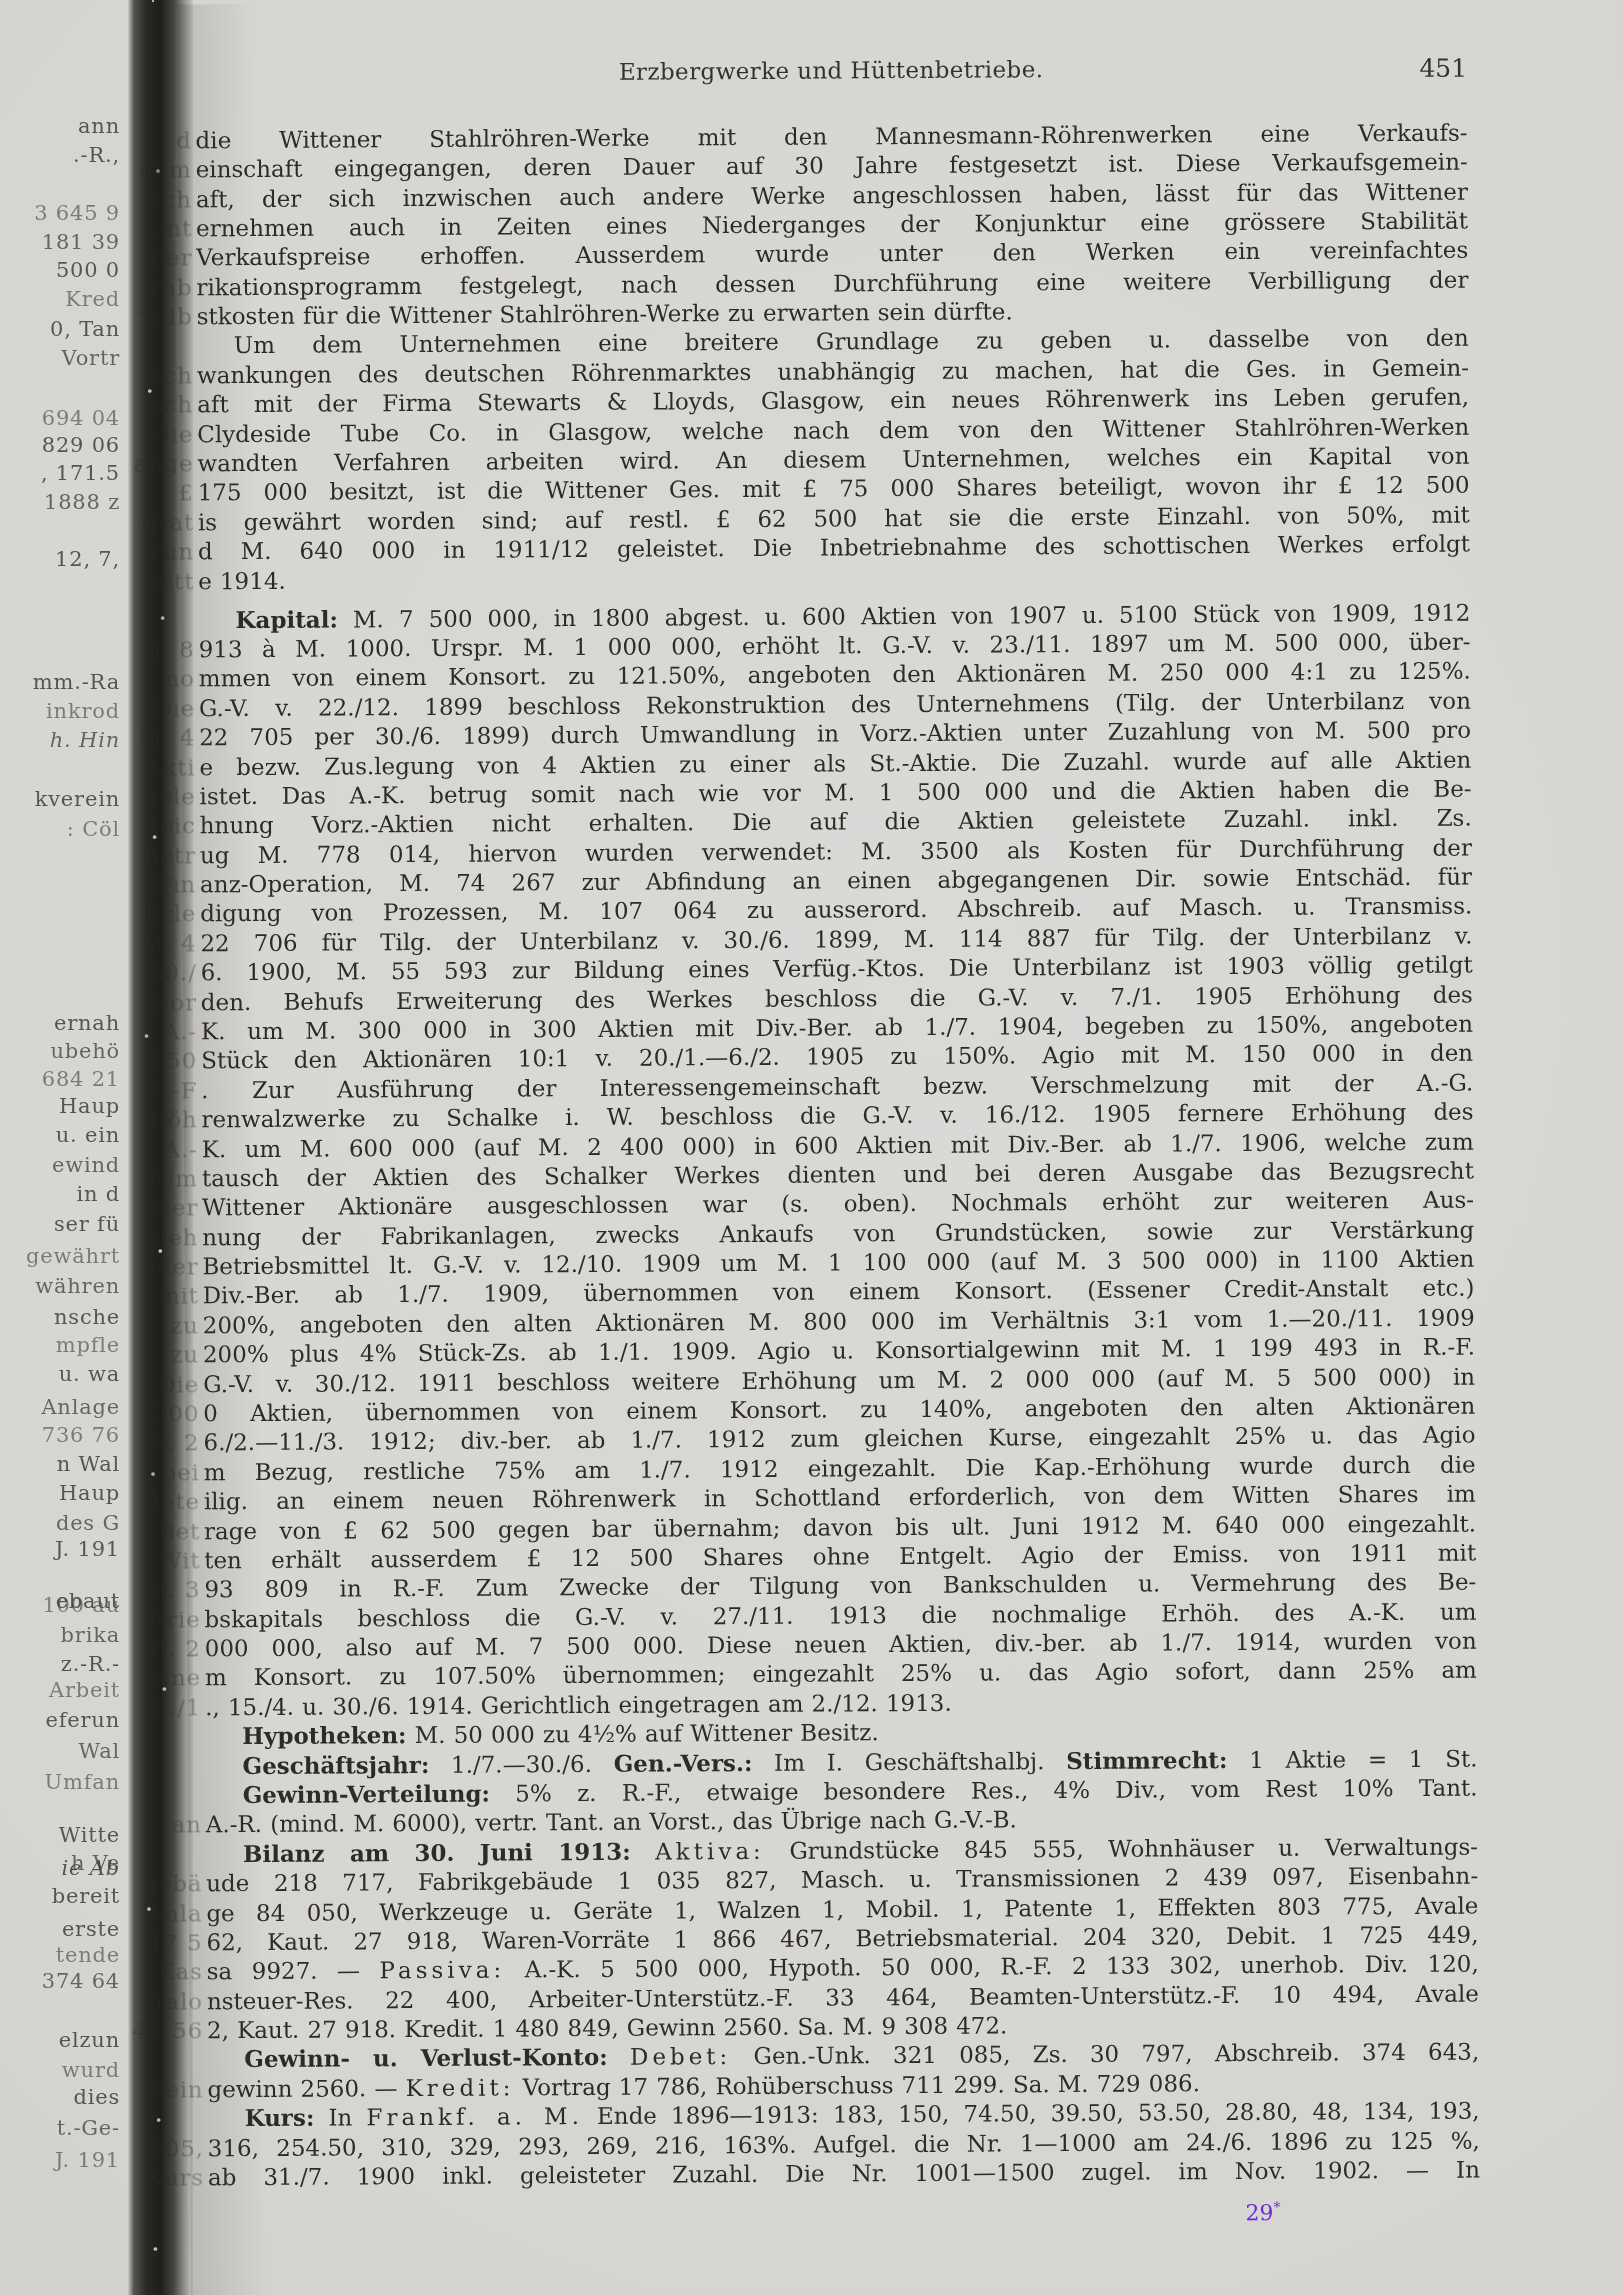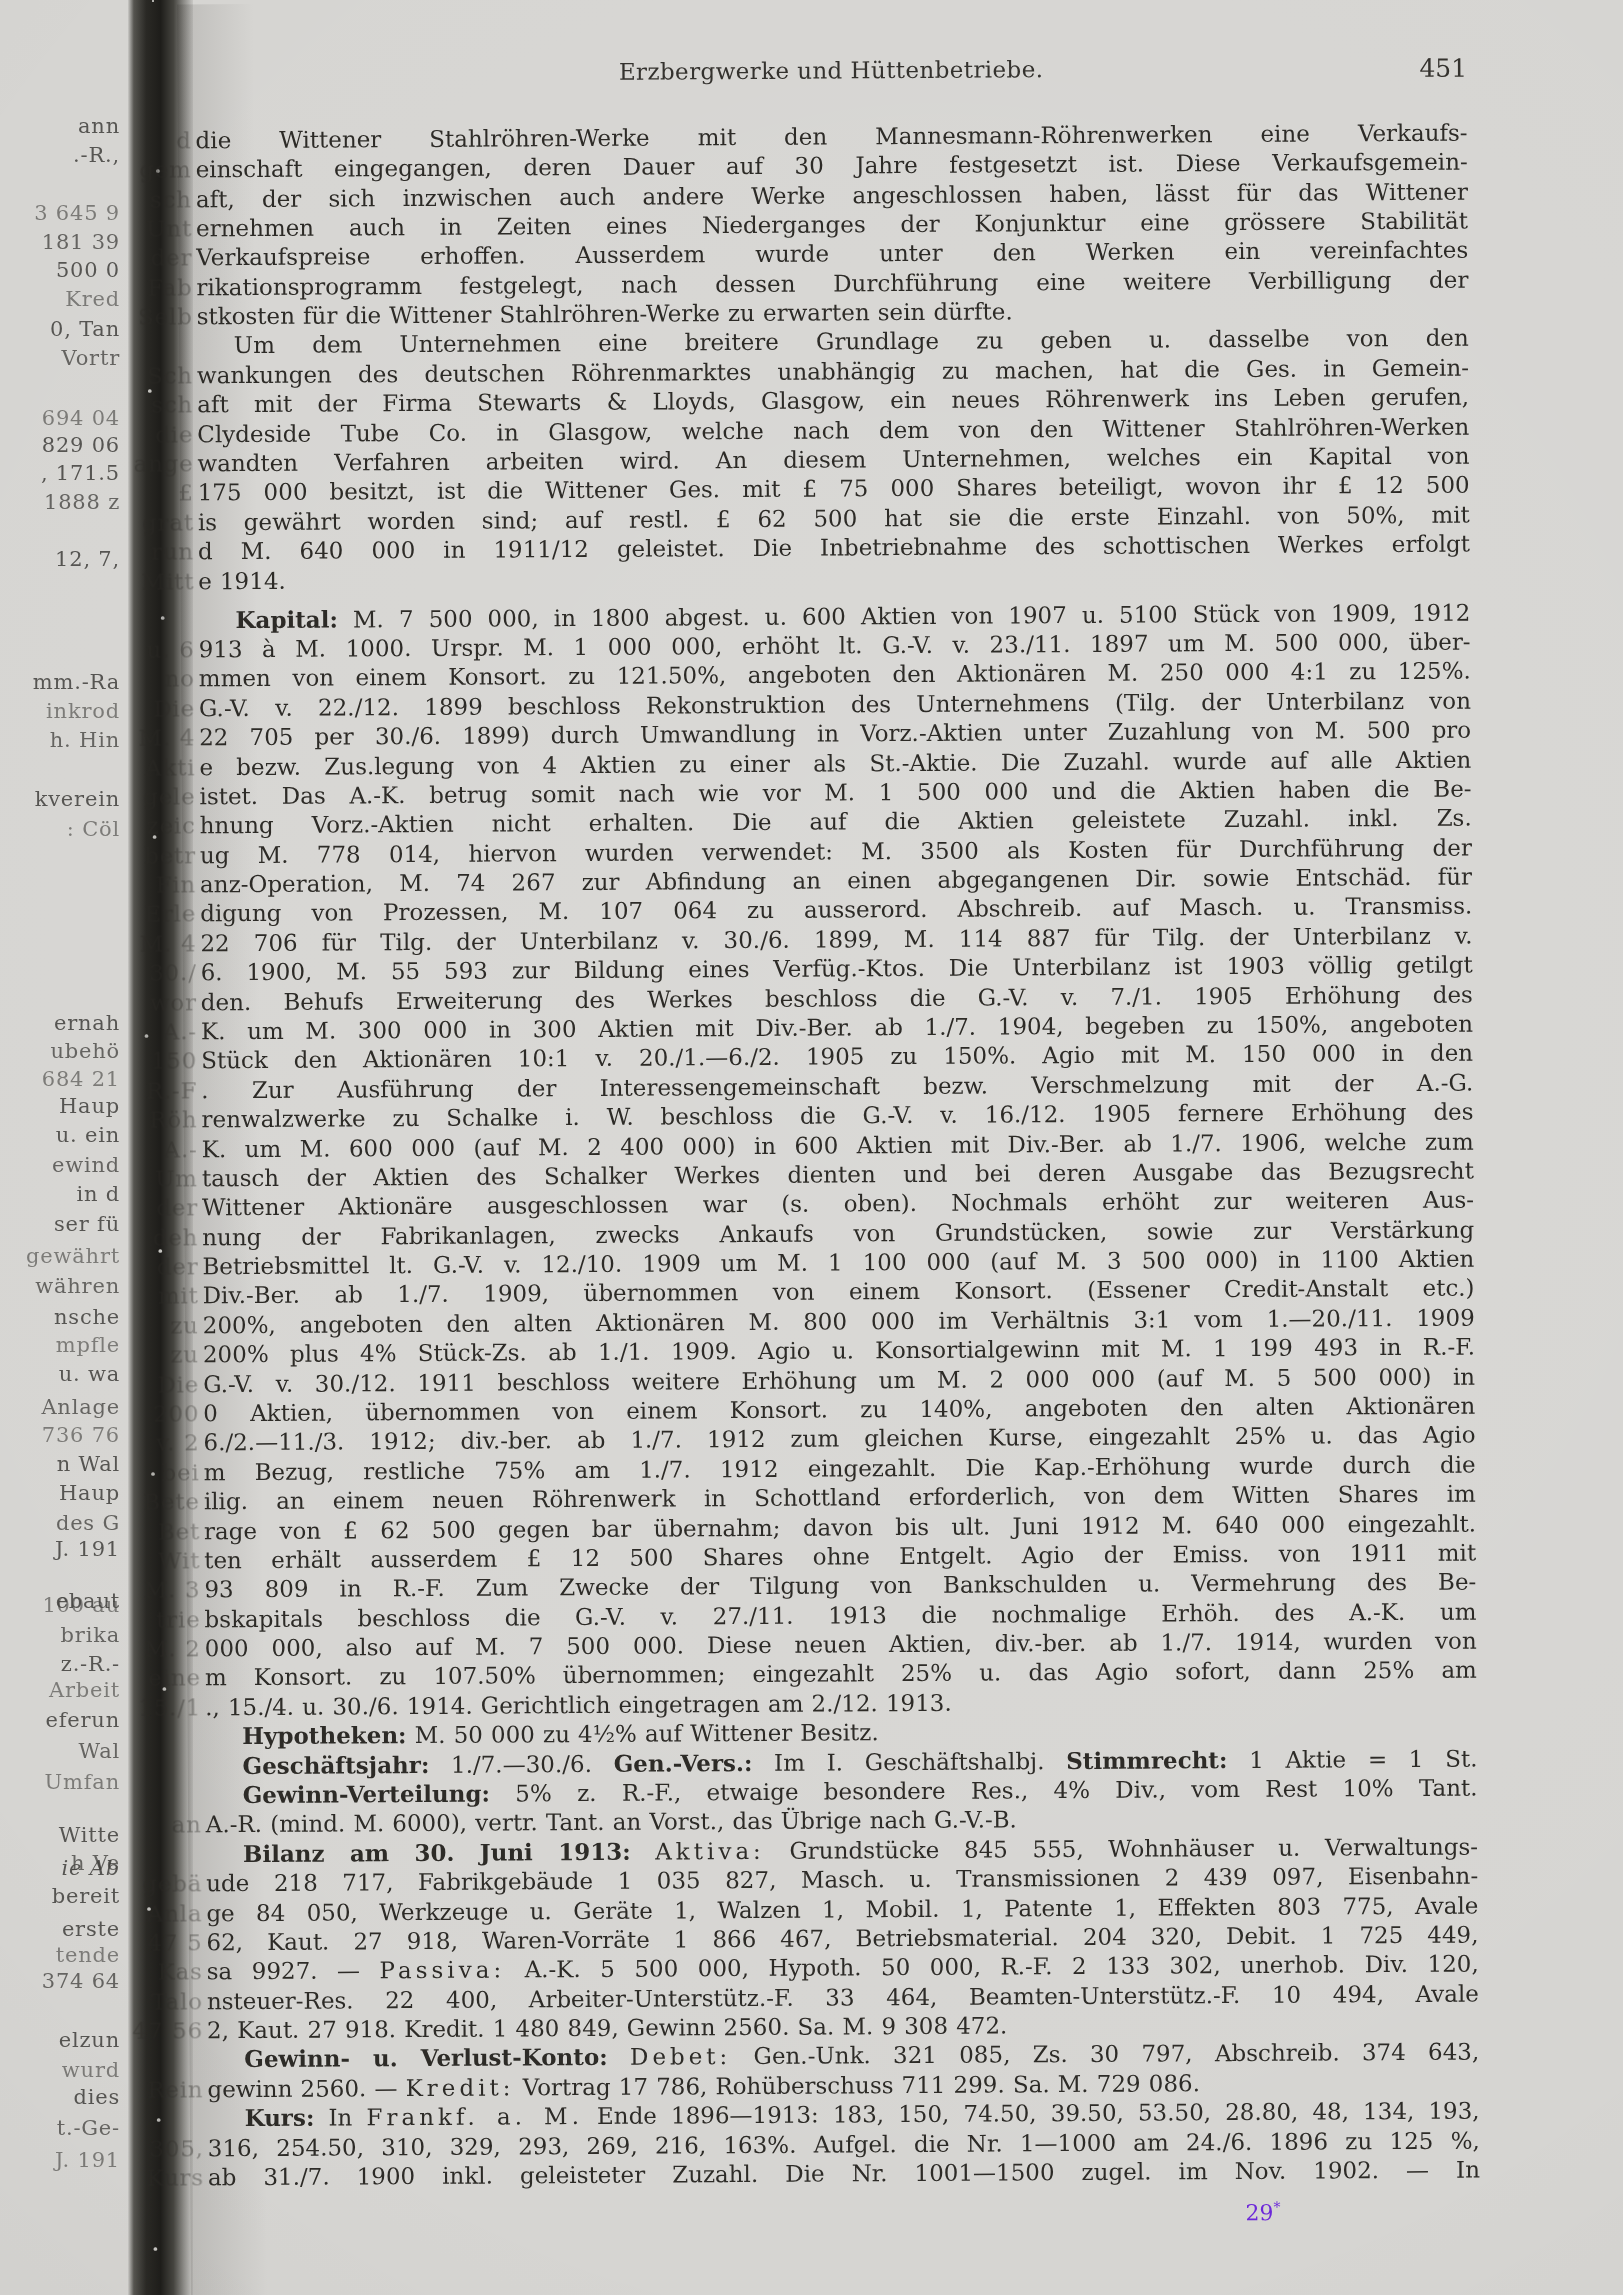--- a/index.html
+++ b/index.html
@@ -78,21 +78,21 @@
       <span style="top: 287px; margin-left: 15px;">Kred</span>
       <span style="top: 317px;">0, Tan</span>
       <span style="top: 346px;">Vortr</span>
       <span style="top: 406px;">694 04</span>
       <span style="top: 433px;">829 06</span>
       <span style="top: 461px;">, 171.5</span>
       <span style="top: 490px;">1888 z</span>
       <span style="top: 547px;">12, 7,</span>
       <span style="top: 670px;">mm.-Ra</span>
       <span style="top: 699px;">inkrod</span>
-      <span style="top: 728px;">h. Hin</span>
+      <span style="top: 728px; font-style: italic;">h. Hin</span>
       <span style="top: 787px;">kverein</span>
       <span style="top: 817px;">: Cöl</span>
       <span style="top: 1011px;">ernah</span>
       <span style="top: 1039px;">ubehö</span>
       <span style="top: 1067px;">684 21</span>
       <span style="top: 1094px;">Haup</span>
       <span style="top: 1123px;">u. ein</span>
       <span style="top: 1153px;">ewind</span>
       <span style="top: 1182px;">in d</span>
       <span style="top: 1212px;">ser fü</span>
@@ -147,21 +147,21 @@
         <div class="line ind" style="top: 327px;"><span>Um dem Unternehmen eine breitere Grundlage zu geben u. dasselbe von den</span></div>
         <div class="line" style="top: 357px;"><span class="p">Sch</span><span>wankungen des deutschen Röhrenmarktes unabhängig zu machen, hat die Ges. in Gemein-</span></div>
         <div class="line" style="top: 386px;"><span class="p">sch</span><span>aft mit der Firma Stewarts &amp; Lloyds, Glasgow, ein neues Röhrenwerk ins Leben gerufen,</span></div>
         <div class="line" style="top: 416px;"><span class="p">die</span><span>Clydeside Tube Co. in Glasgow, welche nach dem von den Wittener Stahlröhren-Werken</span></div>
         <div class="line" style="top: 445px;"><span class="p">ange</span><span>wandten Verfahren arbeiten wird. An diesem Unternehmen, welches ein Kapital von</span></div>
         <div class="line" style="top: 474px;"><span class="p">£</span><span>175 000 besitzt, ist die Wittener Ges. mit £ 75 000 Shares beteiligt, wovon ihr £ 12 500</span></div>
         <div class="line" style="top: 504px;"><span class="p">grat</span><span>is gewährt worden sind; auf restl. £ 62 500 hat sie die erste Einzahl. von 50%, mit</span></div>
         <div class="line" style="top: 533px;"><span class="p">run</span><span>d M. 640 000 in 1911/12 geleistet. Die Inbetriebnahme des schottischen Werkes erfolgt</span></div>
         <div class="line nj" style="top: 563px;"><span class="p">Mitt</span><span>e 1914.</span></div>
         <div class="line ind" style="top: 602px;"><span class="b">Kapital:</span><span> M. 7 500 000, in 1800 abgest. u. 600 Aktien von 1907 u. 5100 Stück von 1909, 1912</span></div>
-        <div class="line" style="top: 631px;"><span class="p">u. 6</span><span>913 à M. 1000. Urspr. M. 1 000 000, erhöht lt. G.-V. v. 23./11. 1897 um M. 500 000, über-</span></div>
+        <div class="line" style="top: 631px;"><span class="p">u. 8</span><span>913 à M. 1000. Urspr. M. 1 000 000, erhöht lt. G.-V. v. 23./11. 1897 um M. 500 000, über-</span></div>
         <div class="line" style="top: 660px;"><span class="p">no</span><span>mmen von einem Konsort. zu 121.50%, angeboten den Aktionären M. 250 000 4:1 zu 125%.</span></div>
         <div class="line" style="top: 690px;"><span class="p">Die</span><span>G.-V. v. 22./12. 1899 beschloss Rekonstruktion des Unternehmens (Tilg. der Unterbilanz von</span></div>
         <div class="line" style="top: 719px;"><span class="p">M. 4</span><span>22 705 per 30./6. 1899) durch Umwandlung in Vorz.-Aktien unter Zuzahlung von M. 500 pro</span></div>
         <div class="line" style="top: 749px;"><span class="p">Akti</span><span>e bezw. Zus.legung von 4 Aktien zu einer als St.-Aktie. Die Zuzahl. wurde auf alle Aktien</span></div>
         <div class="line" style="top: 778px;"><span class="p">gele</span><span>istet. Das A.-K. betrug somit nach wie vor M. 1 500 000 und die Aktien haben die Be-</span></div>
         <div class="line" style="top: 807px;"><span class="p">zeic</span><span>hnung Vorz.-Aktien nicht erhalten. Die auf die Aktien geleistete Zuzahl. inkl. Zs.</span></div>
         <div class="line" style="top: 837px;"><span class="p">betr</span><span>ug M. 778 014, hiervon wurden verwendet: M. 3500 als Kosten für Durchführung der</span></div>
         <div class="line" style="top: 866px;"><span class="p">Fin</span><span>anz-Operation, M. 74 267 zur Abfindung an einen abgegangenen Dir. sowie Entschäd. für</span></div>
         <div class="line" style="top: 895px;"><span class="p">Erle</span><span>digung von Prozessen, M. 107 064 zu ausserord. Abschreib. auf Masch. u. Transmiss.</span></div>
         <div class="line" style="top: 925px;"><span class="p">M. 4</span><span>22 706 für Tilg. der Unterbilanz v. 30./6. 1899, M. 114 887 für Tilg. der Unterbilanz v.</span></div>

